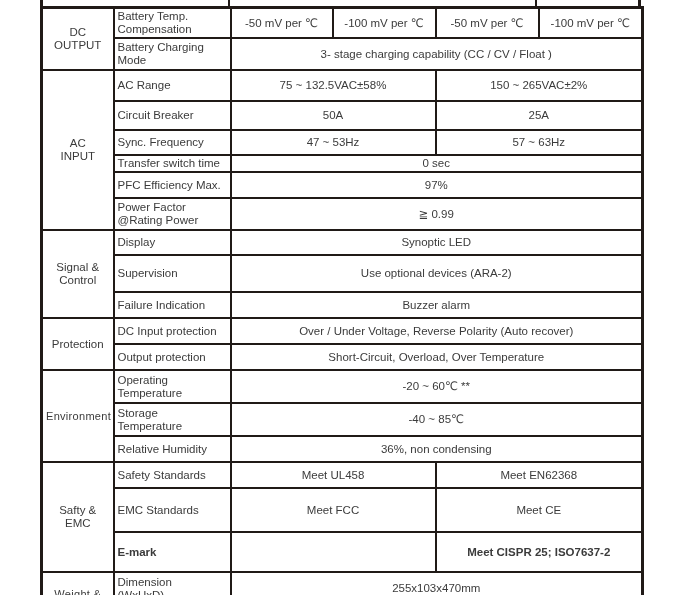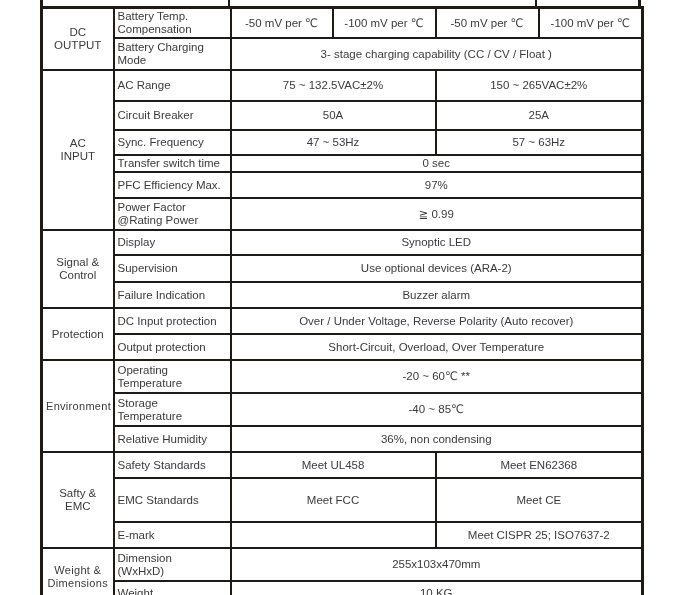--- a/index.html
+++ b/index.html
@@ -99,21 +99,21 @@
         </tr>
         <tr style="height: 32px;">
           <td class="param">Battery Charging
 Mode</td>
           <td class="val" colspan="4">3- stage charging capability (CC / CV / Float )</td>
         </tr>
         <tr style="height: 31px;">
           <td class="cat" rowspan="6">AC
 INPUT</td>
           <td class="param">AC Range</td>
-          <td class="val" colspan="2">75 ~ 132.5VAC±2%</td>
+          <td class="val" colspan="2">75 ~ 132.5VAC±58%</td>
           <td class="val" colspan="2">150 ~ 265VAC±2%</td>
         </tr>
         <tr style="height: 29px;">
           <td class="param">Circuit Breaker</td>
           <td class="val" colspan="2">50A</td>
           <td class="val" colspan="2">25A</td>
         </tr>
         <tr style="height: 25px; margin-top: 16px;">
           <td class="param">Sync. Frequency</td>
           <td class="val" colspan="2">47 ~ 53Hz</td>
@@ -131,21 +131,21 @@
           <td class="param">Power Factor
 @Rating Power</td>
           <td class="val" colspan="4">≧ 0.99</td>
         </tr>
         <tr style="height: 25px;">
           <td class="cat" rowspan="3">Signal &amp;
 Control</td>
           <td class="param">Display</td>
           <td class="val" colspan="4">Synoptic LED</td>
         </tr>
-        <tr style="height: 27px; margin-top: 16px;">
+        <tr style="height: 37px; margin-top: 16px;">
           <td class="param">Supervision</td>
           <td class="val" colspan="4">Use optional devices (ARA-2)</td>
         </tr>
         <tr style="height: 26px; margin-top: 14px;">
           <td class="param">Failure Indication</td>
           <td class="val" colspan="4">Buzzer alarm</td>
         </tr>
         <tr style="height: 26px;">
           <td class="cat" rowspan="2">Protection</td>
           <td class="param">DC Input protection</td>
@@ -175,21 +175,21 @@
 EMC</td>
           <td class="param">Safety Standards</td>
           <td class="val" colspan="2">Meet UL458</td>
           <td class="val" colspan="2">Meet EN62368</td>
         </tr>
         <tr style="height: 44px;">
           <td class="param">EMC Standards</td>
           <td class="val" colspan="2">Meet FCC</td>
           <td class="val" colspan="2">Meet CE</td>
         </tr>
-        <tr style="height: 26px;">
+        <tr style="height: 40px; font-weight: bold;">
           <td class="param">E-mark</td>
           <td class="val" colspan="2"></td>
           <td class="val" colspan="2">Meet CISPR 25; ISO7637-2</td>
         </tr>
         <tr style="height: 33px;">
           <td class="cat small" rowspan="2">Weight &amp;
 Dimensions</td>
           <td class="param">Dimension
 (WxHxD)</td>
           <td class="val" colspan="4">255x103x470mm</td>

